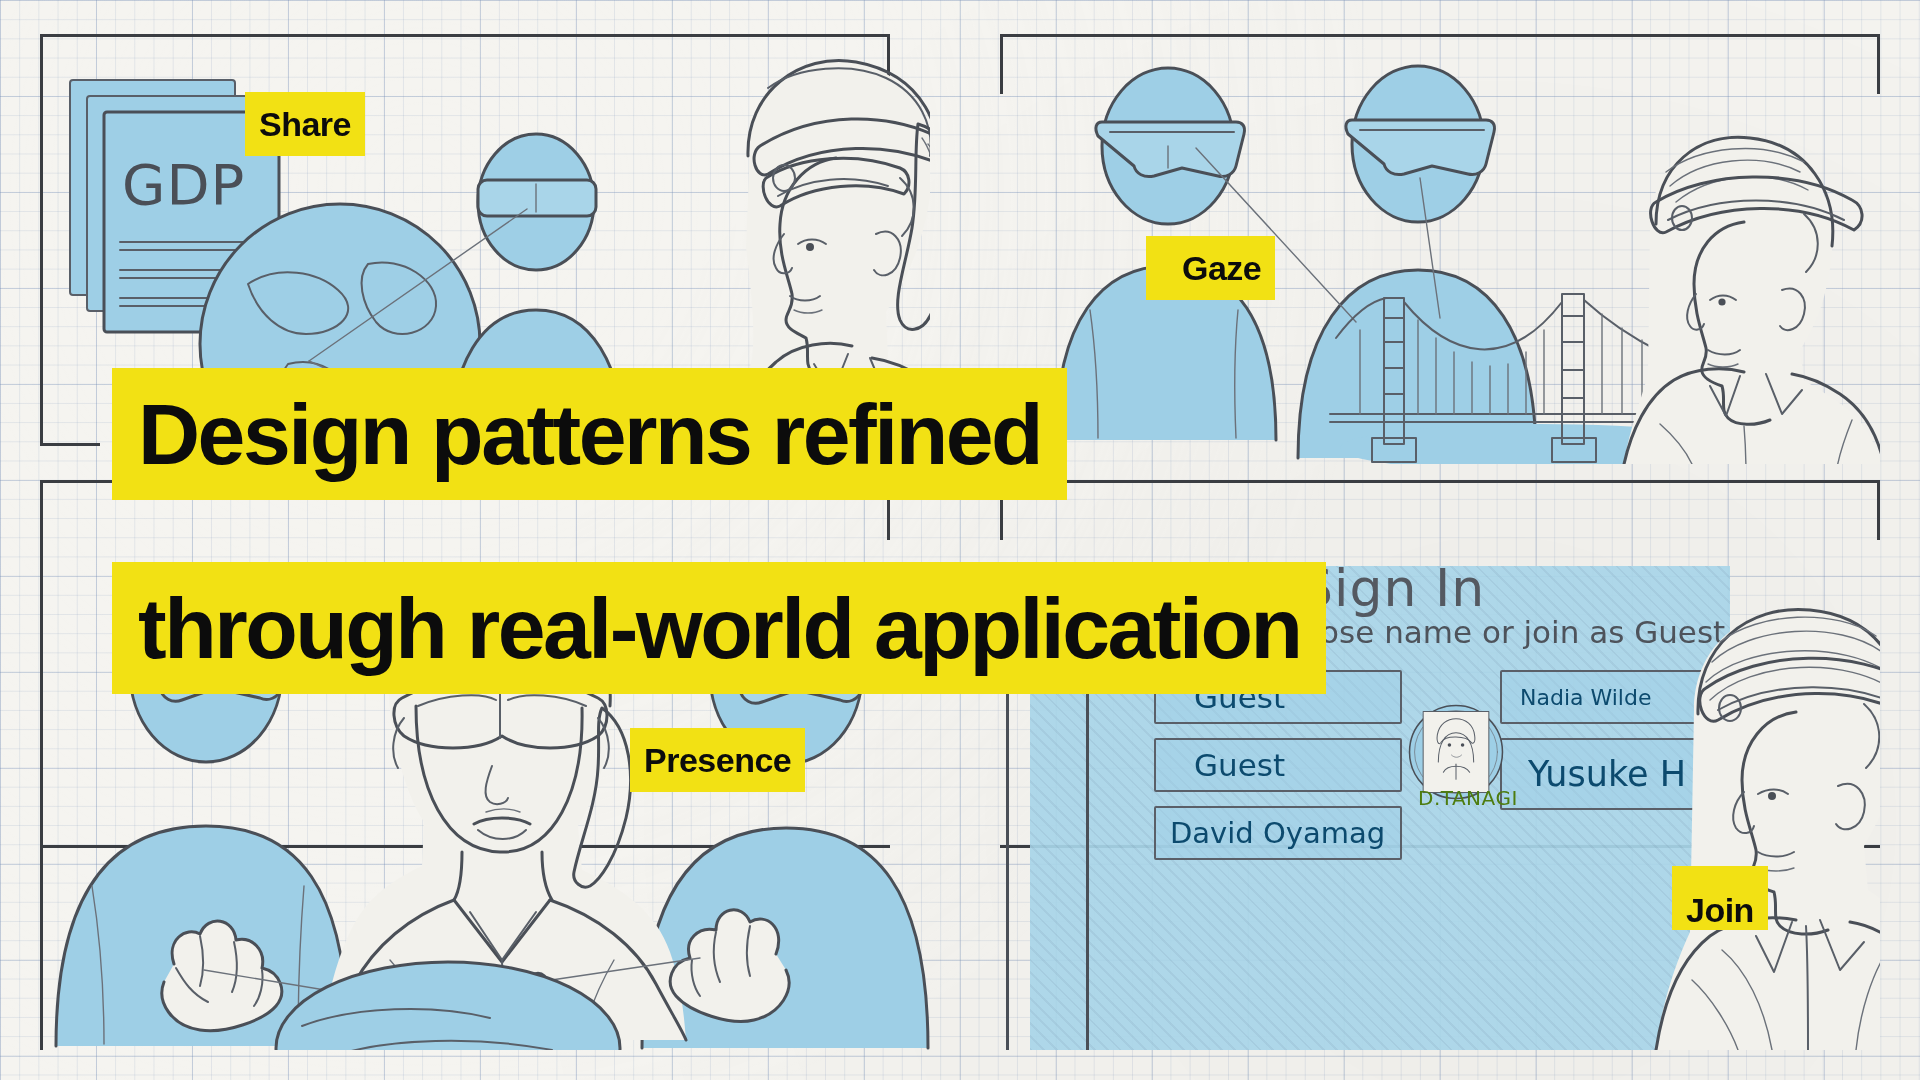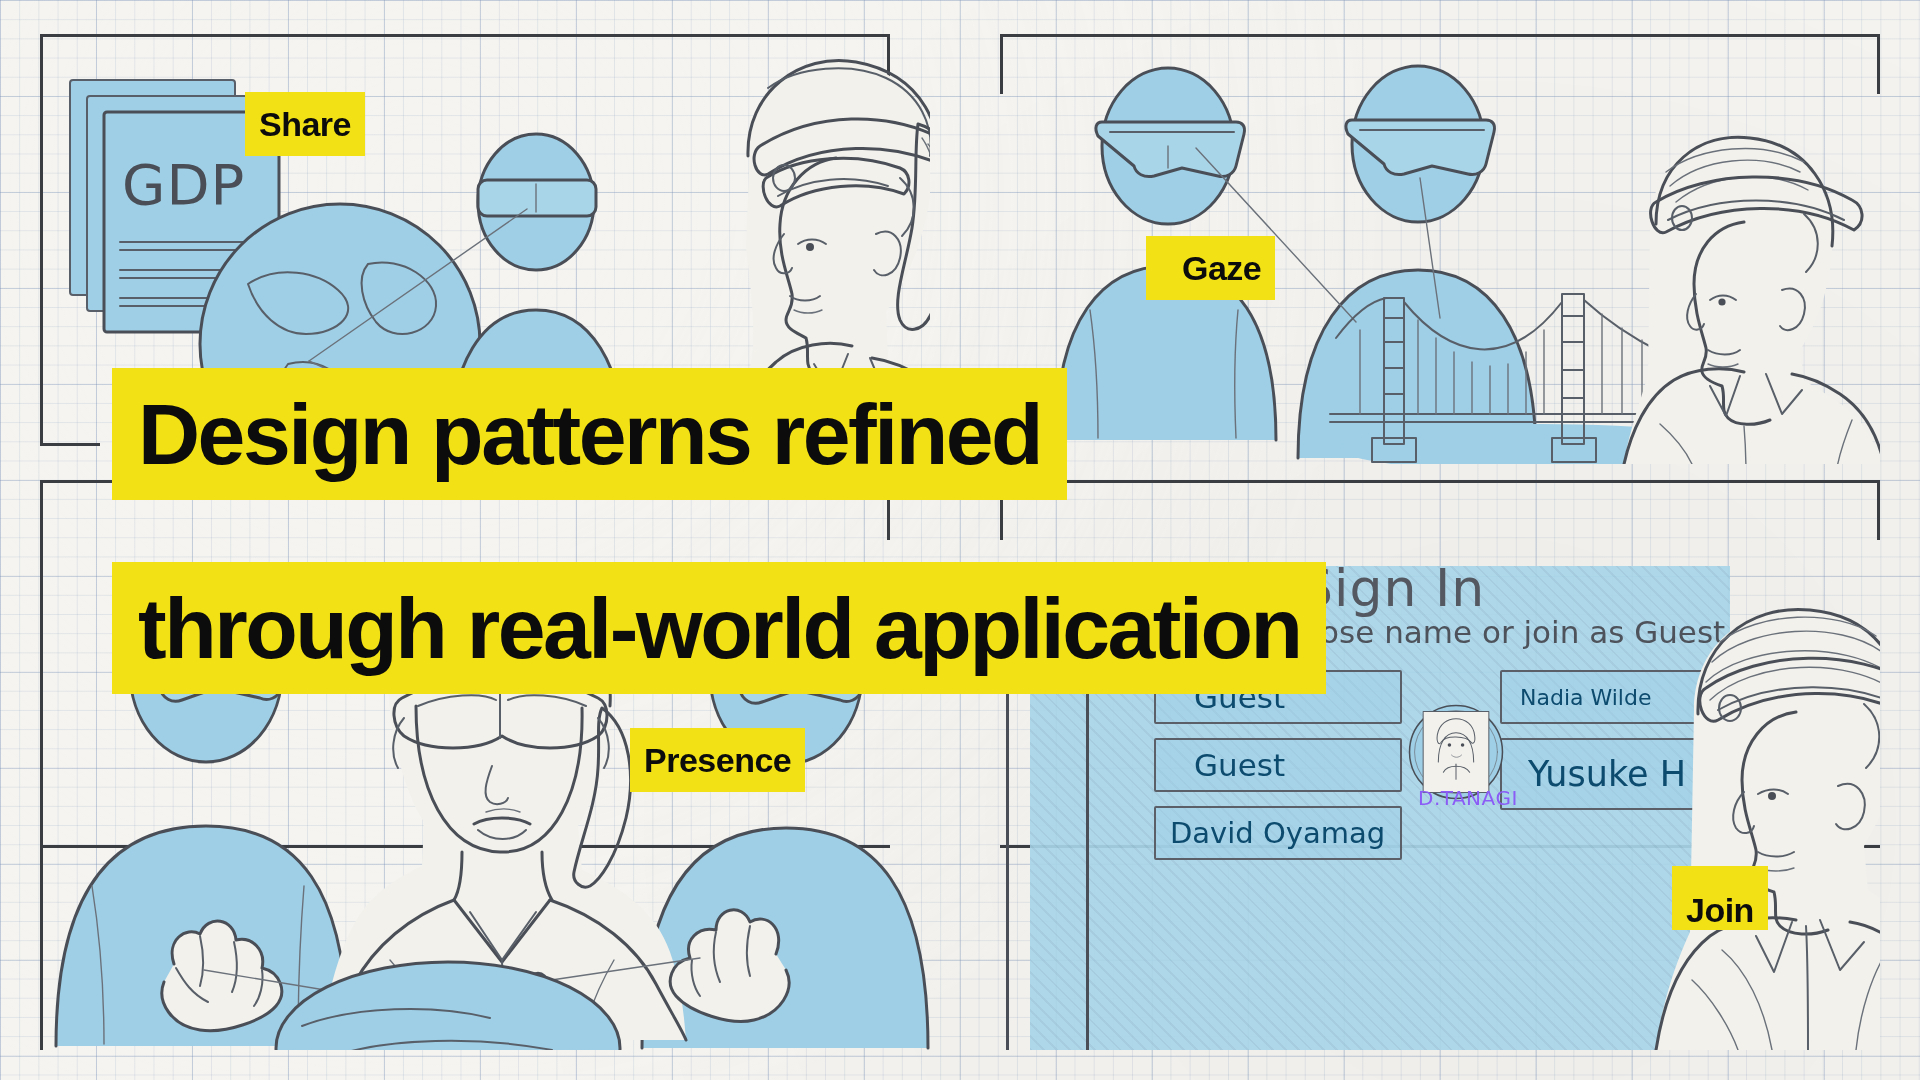--- a/index.html
+++ b/index.html
@@ -535,21 +535,21 @@
 
         <path class="ink-thin" d="M60 150 C60 112 74 92 95 92 C116 92 130 112 130 150"></path>
         <path class="ink-thin" d="M58 96 C62 74 78 64 95 64 C114 64 130 76 132 98
                                   C134 112 128 116 124 110 C116 98 74 96 66 110 C62 118 56 112 58 96 Z"></path>
         <circle cx="82" cy="116" r="3.5" fill="#4a4f57"></circle>
         <circle cx="108" cy="116" r="3.5" fill="#4a4f57"></circle>
         <path class="ink-hair" d="M86 136 C92 142 100 142 106 136"></path>
         <path class="ink-thin" d="M70 170 C78 154 112 154 122 170"></path>
         <path class="ink-thin" d="M95 154 L95 184"></path>
       </svg>
-      <div class="sk-text" style="left:278px;top:220px;font-size:20px;letter-spacing:.5px;color:#8b5cf6;">D.TANAGI</div>
+      <div class="sk-text" style="left:278px;top:220px;font-size:20px;letter-spacing:.5px;color:#4d7c0f;">D.TANAGI</div>
     </div>
 
     <svg class="fig" style="left:620px;top:70px;" width="330" height="500" viewBox="0 0 330 500">
       <path class="paperfill" d="M74 160 C74 96 124 56 184 60 C250 64 286 112 282 180
                                  C278 240 256 274 244 296 L248 340 C278 360 308 386 320 424
                                  C330 456 332 482 332 500 L36 500 C42 452 56 412 70 382 Z"></path>
       <path class="ink" d="M78 164 C76 96 128 54 190 60 C256 66 290 116 282 184"></path>
       <g class="ink-hair">
         <path d="M92 112 C130 76 218 70 262 102"></path>
         <path d="M86 132 C126 94 224 90 270 124"></path>

